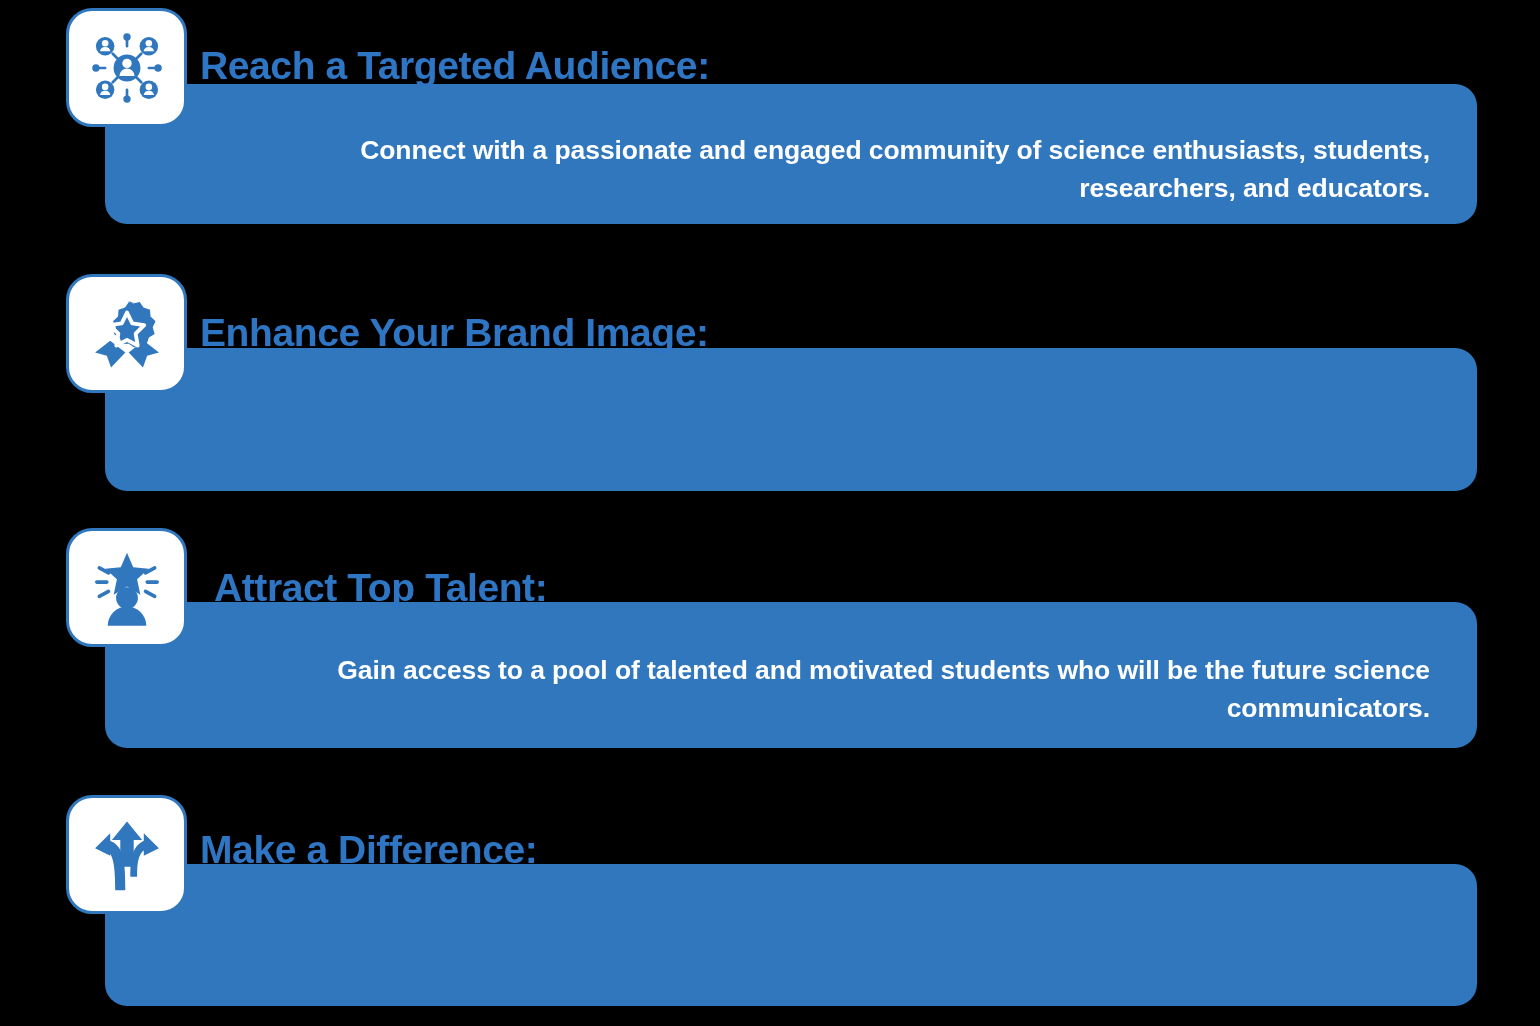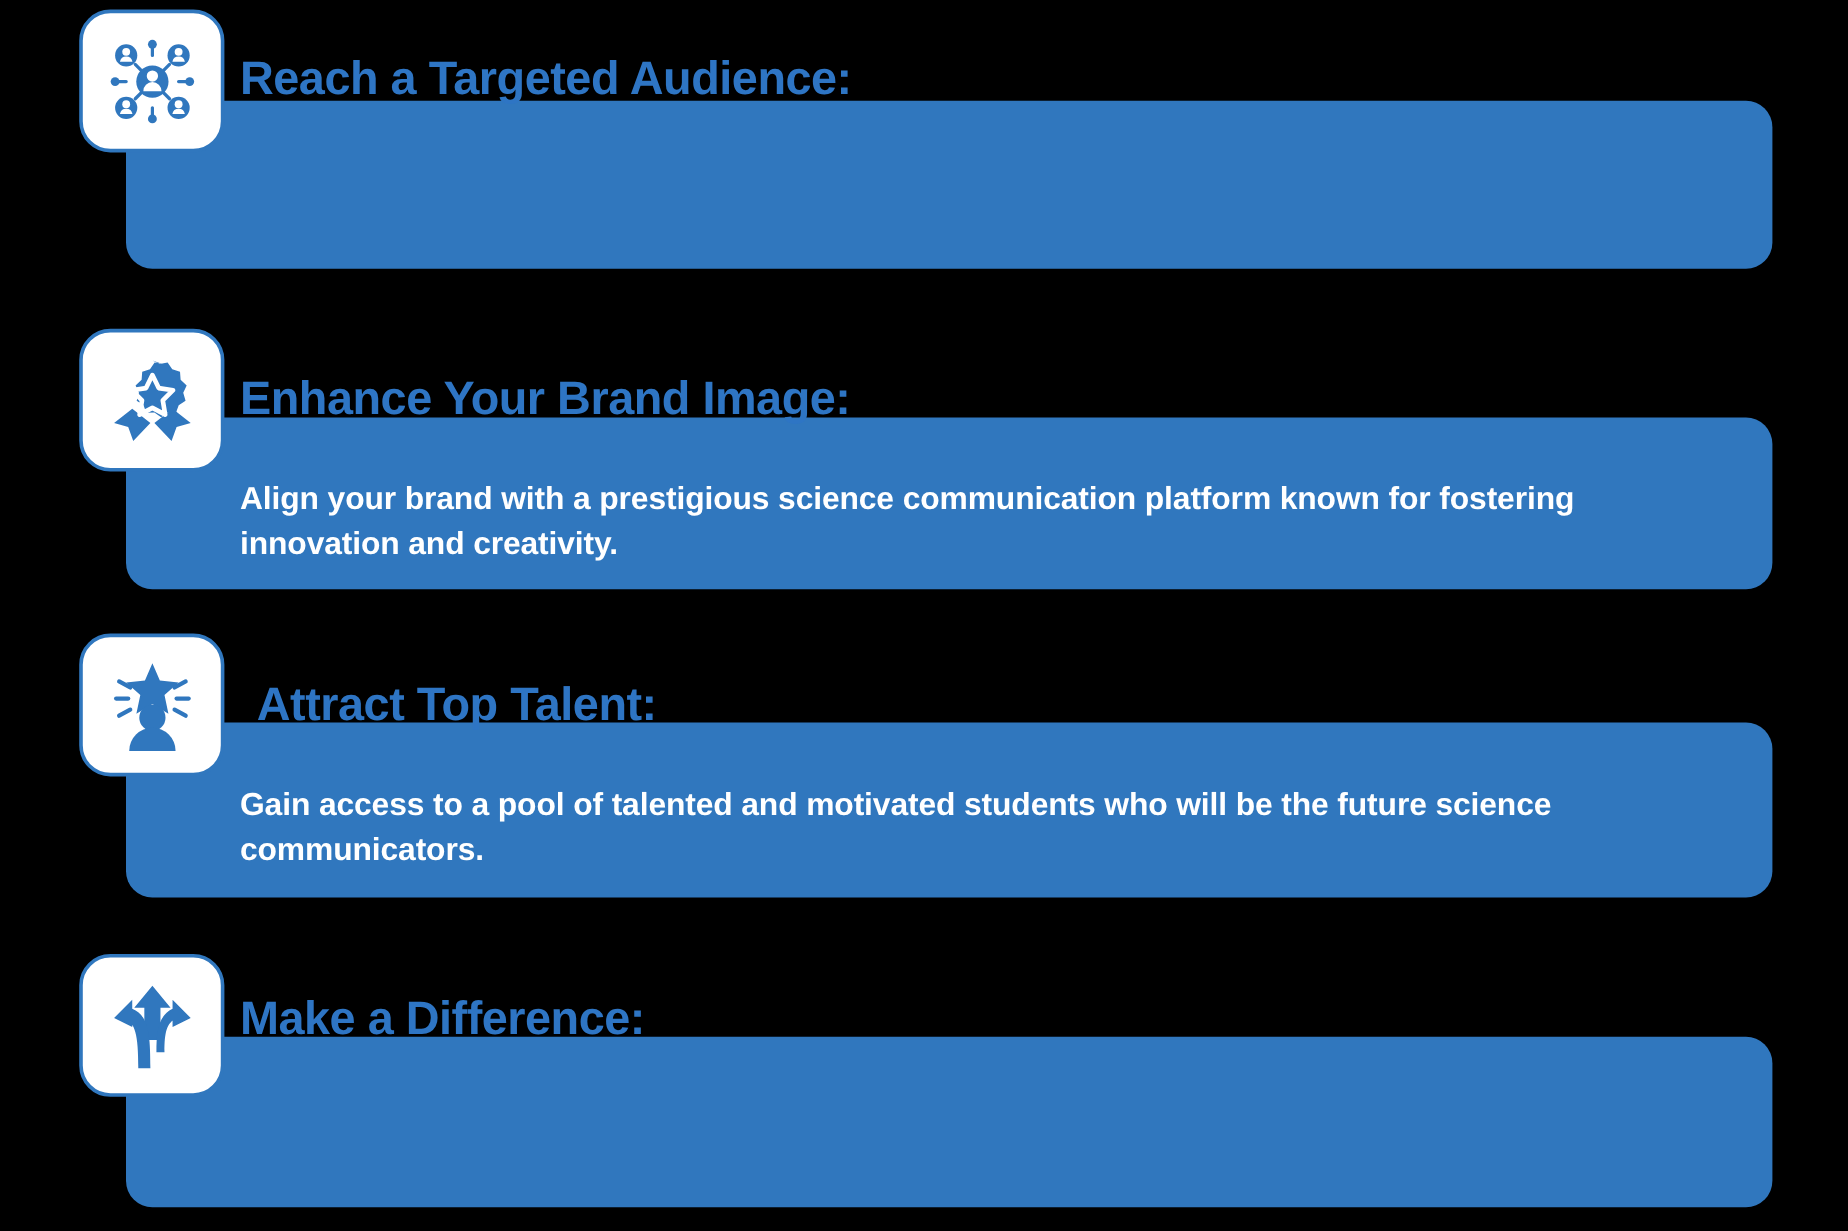--- a/index.html
+++ b/index.html
@@ -12,20 +12,21 @@
     height: 1026px;
     overflow: hidden;
     font-family: "Liberation Sans", sans-serif;
     -webkit-font-smoothing: antialiased;
   }
 
   #benefits-list {
     position: relative;
     width: 1540px;
     height: 1026px;
+    text-align: right;
   }
 
   .benefit-card {
     position: absolute;
     left: 0;
     width: 1540px;
   }
 
   
   .card-panel {
@@ -139,20 +140,21 @@
 
           <circle cx="50" cy="13" r="4.4"></circle>
           <circle cx="50" cy="87" r="4.4"></circle>
           <circle cx="13" cy="50" r="4.4"></circle>
           <circle cx="87" cy="50" r="4.4"></circle>
         </g>
       </svg>
     </div>
 
     <h2 class="card-heading">Reach a Targeted Audience:</h2>
+    <p class="card-body">Connect with a passionate and engaged community of science enthusiasts, students, researchers, and educators.</p>
   </section>
 
   <section class="benefit-card" id="card-1">
     <div class="card-panel"></div>
 
     <div class="icon-tile">
       <svg viewBox="0 0 100 100" aria-hidden="true">
         <g fill="#3077be">
 
           <path d="M30 58 L12 72 L26 76 L31 90 L48 72 Z"></path>
@@ -160,21 +162,20 @@
 
           <path d="M50 10
                    l7.2 3.6 7.9-1.6 4.6 6.6 7.7 2.5 0.6 8.1 6 5.5-3.4 7.4 2.3 7.8-6.8 4.4-2.7 7.6-8.1-0.4-6.6 4.7-6.7-4.7-8.1 0.4-2.7-7.6-6.8-4.4 2.3-7.8-3.4-7.4 6-5.5 0.6-8.1 7.7-2.5 4.6-6.6 7.9 1.6z"></path>
 
           <path d="M50 24.5 L56.3 37.4 L70.5 39.5 L60.3 49.5 L62.7 63.7 L50 57 L37.3 63.7 L39.7 49.5 L29.5 39.5 L43.7 37.4 Z" fill="none" stroke="#ffffff" stroke-width="4.6" stroke-linejoin="round"></path>
         </g>
       </svg>
     </div>
 
     <h2 class="card-heading">Enhance Your Brand Image:</h2>
-    <p class="card-body">Align your brand with a prestigious science communication platform known for fostering innovation and creativity.</p>
   </section>
 
   <section class="benefit-card" id="card-2">
     <div class="card-panel"></div>
 
     <div class="icon-tile">
       <svg viewBox="0 0 100 100" aria-hidden="true">
         <g fill="#3077be">
 
           <path d="M50 8 L57.4 25.2 L76 27 L62 39.6 L65.9 58 L50 48.3 L34.1 58 L38 39.6 L24 27 L42.6 25.2 Z"></path>

